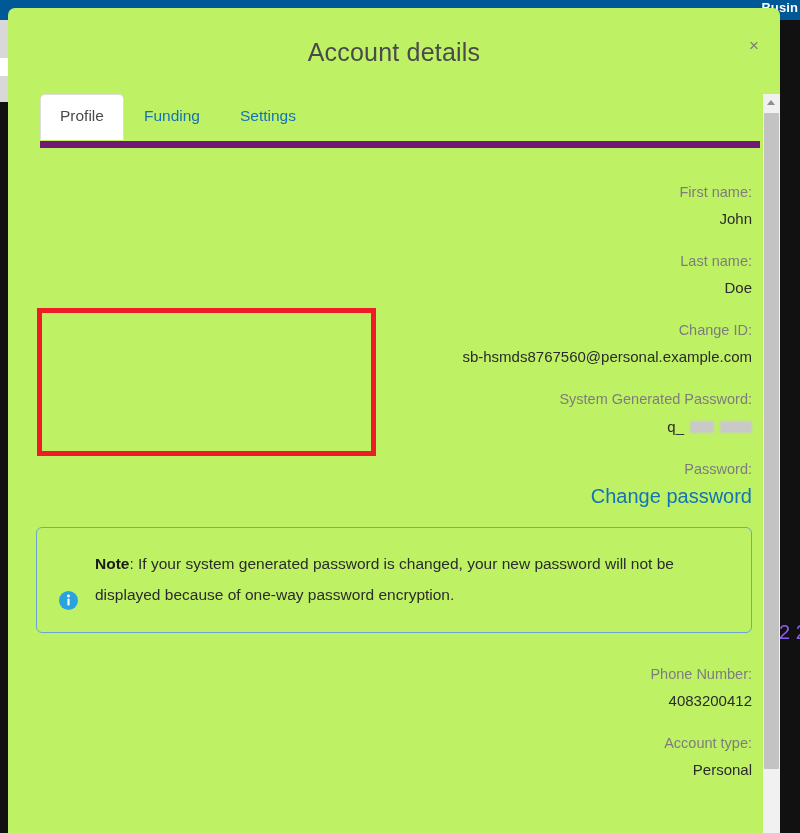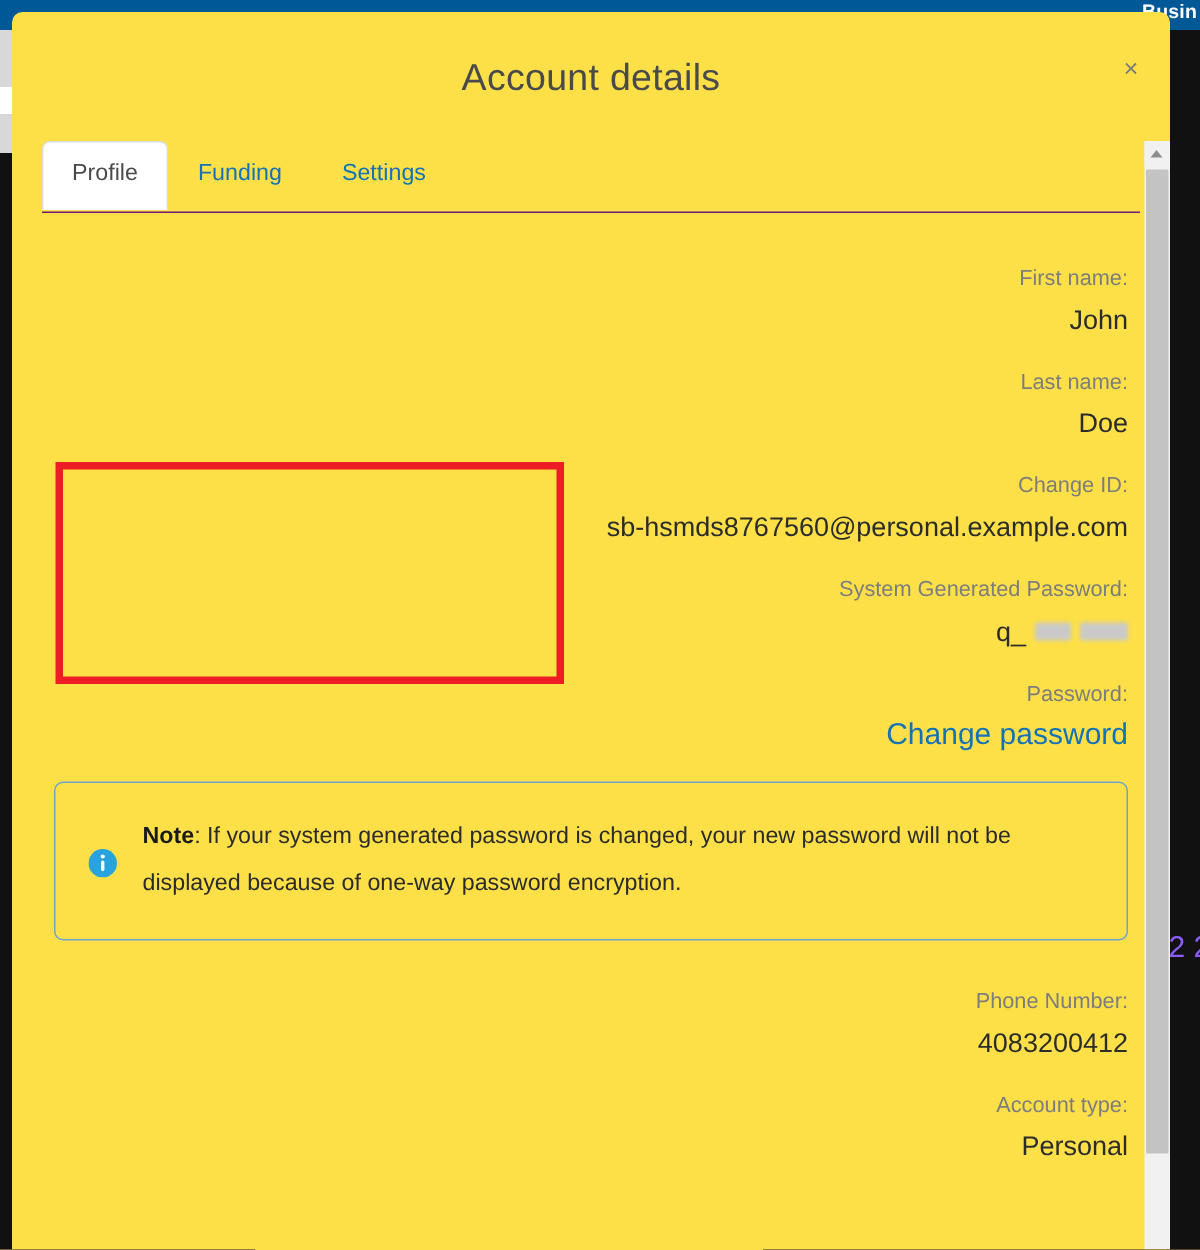--- a/index.html
+++ b/index.html
@@ -89,21 +89,21 @@
     overflow: hidden;
   }
 
   
   #modal {
     position: absolute;
     left: 8px;
     top: 8px;
     width: 772px;
     height: 825px;
-    background: #fde047;
+    background: #bef264;
     border-radius: 7px 7px 0 0;
     overflow: hidden;
   }
 
   #modal-header {
     position: relative;
     height: 86px;
   }
   #modal-title {
     position: absolute;
@@ -129,23 +129,23 @@
     cursor: pointer;
     background: none;
     border: none;
     padding: 0;
     font-family: "Liberation Sans", sans-serif;
   }
 
   
   #tabs {
     position: relative;
-    margin: 0 20px 0 20px;
+    margin: 0 20px 0 32px;
     height: 47px;
-    border-bottom: 1px solid #701a75;
+    border-bottom: 7px solid #701a75;
   }
   .tab {
     position: relative;
     display: inline-block;
     padding: 12px 20px 13px 20px;
     font-size: 15.5px;
     color: #1573b5;
     cursor: pointer;
     vertical-align: bottom;
     line-height: 20px;
@@ -170,21 +170,21 @@
     margin-bottom: 20px;
     text-align: right;
   }
   .field-label {
     font-size: 14.5px;
     color: #7d7d7d;
     line-height: 22px;
     margin-bottom: 5px;
   }
   .field-value {
-    font-size: 18px;
+    font-size: 15px;
     color: #2b2b2b;
     line-height: 22px;
   }
   .field-link {
     font-size: 20px;
     color: #1573b5;
     line-height: 22px;
     cursor: pointer;
     text-decoration: none;
   }
@@ -219,21 +219,21 @@
   .redact-block.b2 { width: 32px; }
 
   
   #note-box {
     margin: 12px 28px 0 28px;
     border: 1px solid #6ba5cf;
     border-radius: 6px;
     padding: 20px 22px 22px 22px;
     display: flex;
     gap: 17px;
-    align-items: center;
+    align-items: flex-end;
   }
   #note-icon {
     flex: 0 0 auto;
     width: 19px;
     height: 19px;
     margin-top: 4px;
   }
   #note-text {
     font-size: 15.5px;
     line-height: 31px;

